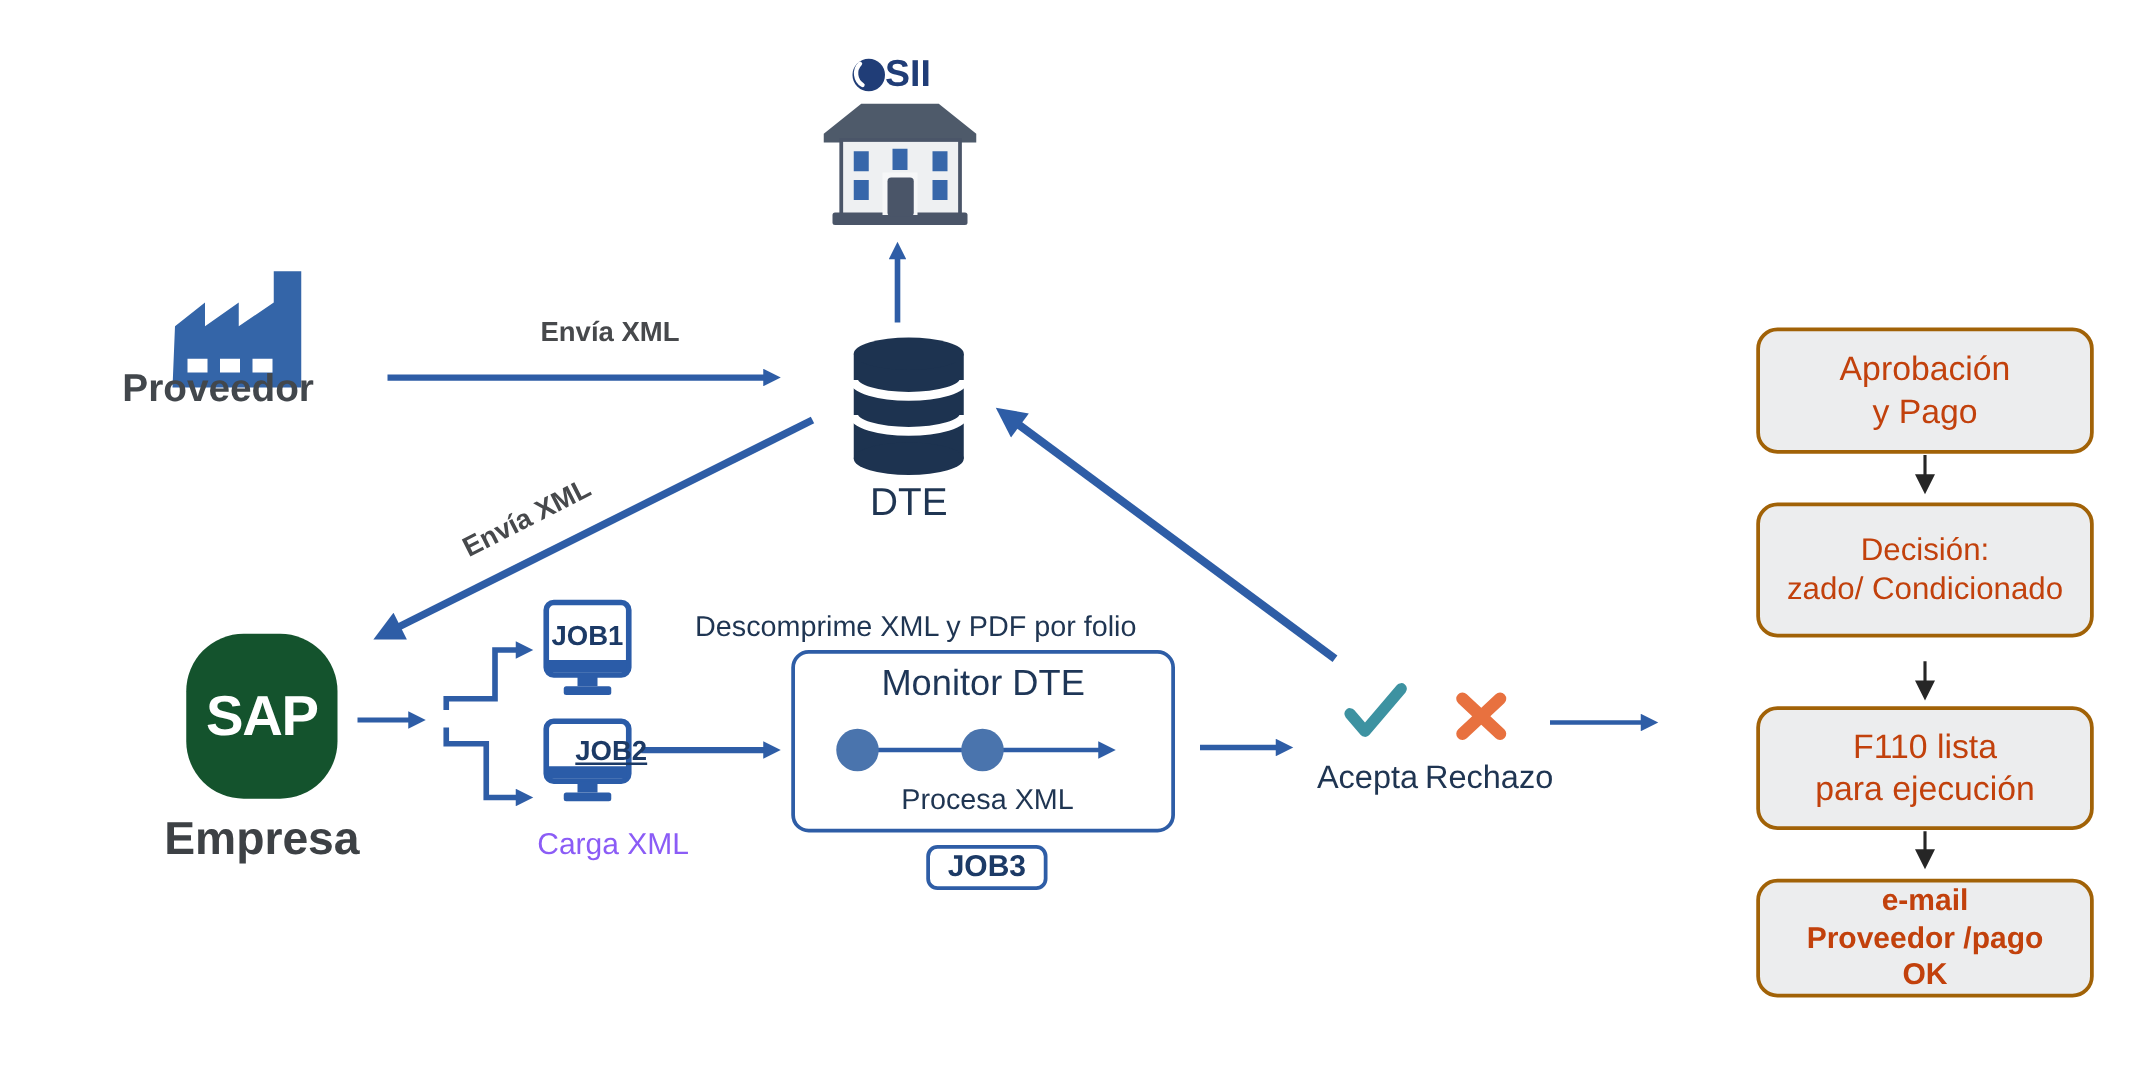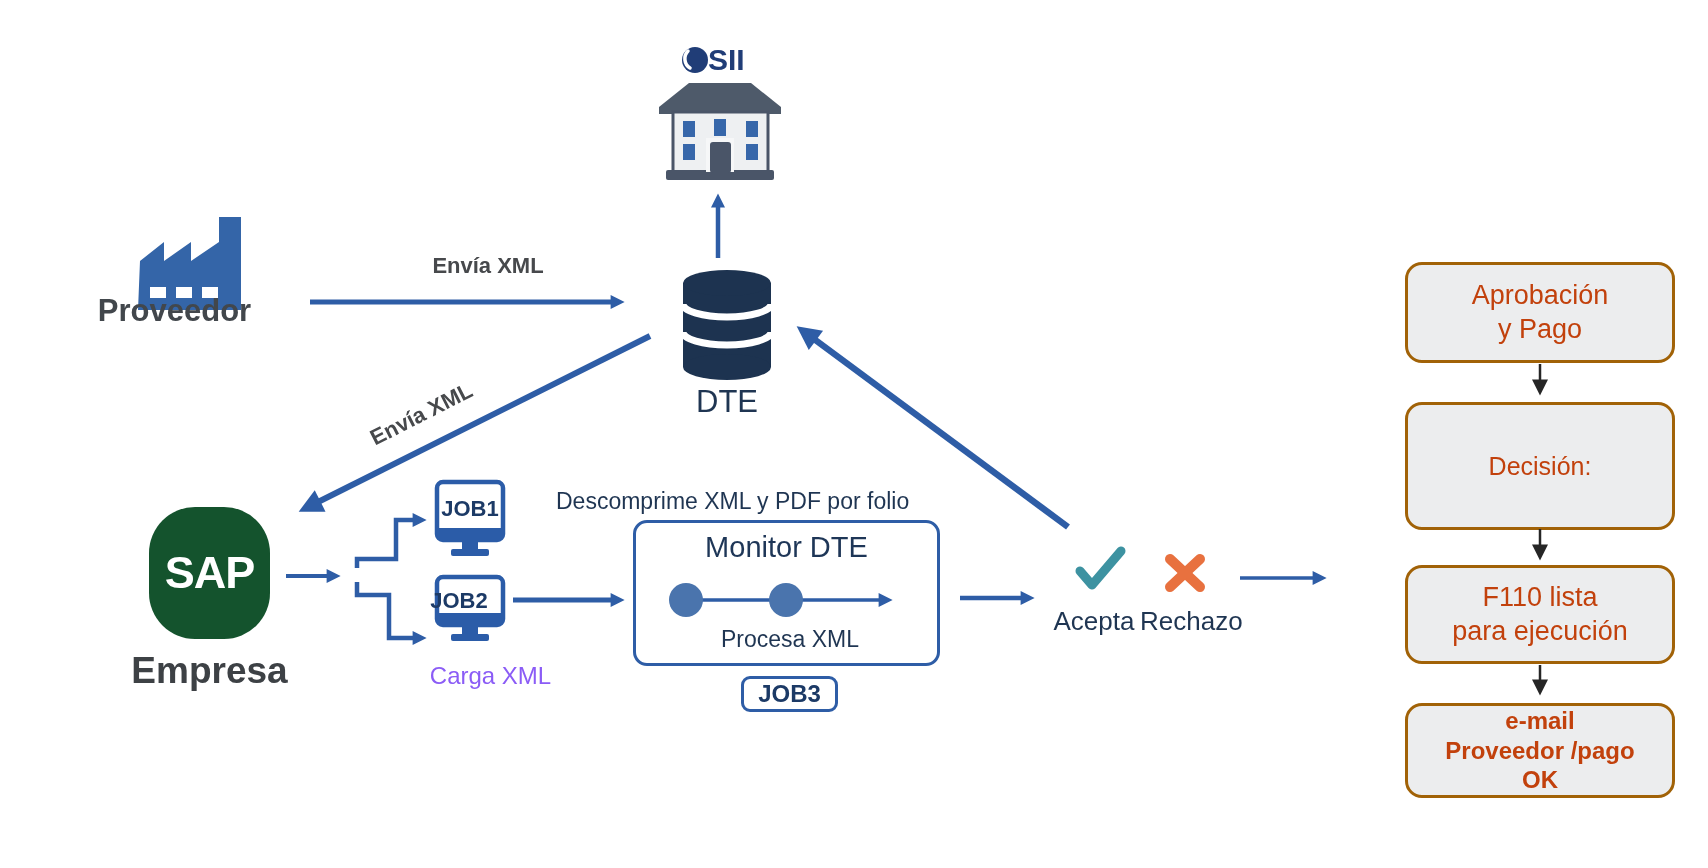--- a/index.html
+++ b/index.html
@@ -25,35 +25,35 @@
   .sap-logo{left:149px;top:507px;width:121px;height:132px;background:#14532d;
     border-radius:46px;display:flex;align-items:center;justify-content:center;
     color:#fff;font-size:45px;font-weight:bold;letter-spacing:-1px;}
 
   
   .flow-box{left:1405px;width:270px;background:#ecedee;border:3px solid #a16207;
     border-radius:17px;box-sizing:border-box;color:#c2410c;
     display:flex;flex-direction:column;align-items:center;justify-content:center;
     line-height:1.24;text-align:center;}
   .fb1{top:262px;height:101px;font-size:27px;}
-  .fb2{top:402px;height:128px;font-size:25px;}
+  .fb2{top:402px;height:108px;font-size:25px;}
   .fb3{top:565px;height:99px;font-size:27px;}
   .fb4{top:703px;height:95px;font-size:24px;font-weight:bold;}
 
   
   .sii-text{left:708px;top:43px;font-size:30px;font-weight:bold;color:#203d77;}
   .proveedor{left:92px;top:293px;width:165px;font-size:31px;font-weight:bold;color:#42474c;}
   .empresa{left:112px;top:650px;width:195px;font-size:37px;font-weight:bold;color:#3d4145;}
   .envia-top{left:408px;top:253px;width:160px;font-size:22px;font-weight:bold;color:#47494c;}
   .envia-diag{left:366px;top:428px;font-size:22px;font-weight:bold;color:#47494c;
     transform:rotate(-27deg);transform-origin:0 0;}
   .dte-lbl{left:688px;top:384px;width:78px;font-size:31px;font-weight:500;}
   .job-lbl{width:66px;font-size:22px;font-weight:bold;color:#1c3a66;text-align:center;}
   .job1-lbl{left:437px;top:496px;}
-  .job2-lbl{left:426px;top:588px;}
+  .job2-lbl{left:456px;top:588px;text-decoration:underline;}
   .carga{left:418px;top:662px;width:145px;font-size:24px;color:#8b5cf6;text-align:center;}
   .descomprime{left:528px;top:488px;font-size:23px;margin-left:28px;}
   .monitor-title{left:660px;top:531px;width:253px;font-size:29px;font-weight:500;color:#1e3657;}
   .procesa{left:700px;top:626px;width:180px;font-size:23px;}
   .acepta{left:1048px;top:606px;width:92px;font-size:26px;font-weight:500;}
   .rechazo{left:1140px;top:606px;width:98px;font-size:26px;font-weight:500;}
 </style>
 </head>
 <body>
 
@@ -64,20 +64,21 @@
 <div class="abs layer-boxes sap-logo">
   <span>SAP</span>
 </div>
 
 <div class="abs layer-boxes flow-box fb1">
   <div>Aprobación</div>
   <div>y Pago</div>
 </div>
 <div class="abs layer-boxes flow-box fb2">
   <div>Decisión:</div>
+  <div>zado/ Condicionado</div>
 </div>
 <div class="abs layer-boxes flow-box fb3">
   <div>F110 lista</div>
   <div>para ejecución</div>
 </div>
 <div class="abs layer-boxes flow-box fb4">
   <div>e-mail</div>
   <div>Proveedor /pago</div>
   <div>OK</div>
 </div>

